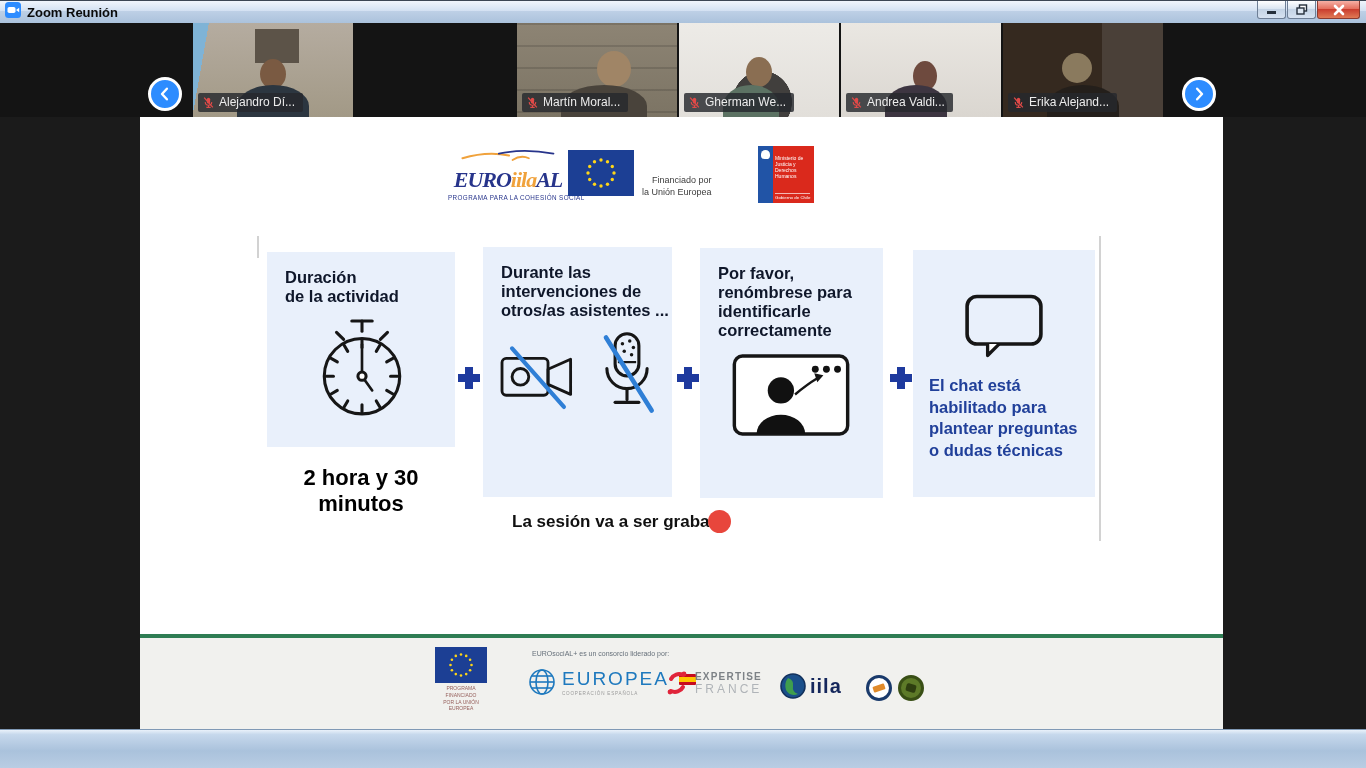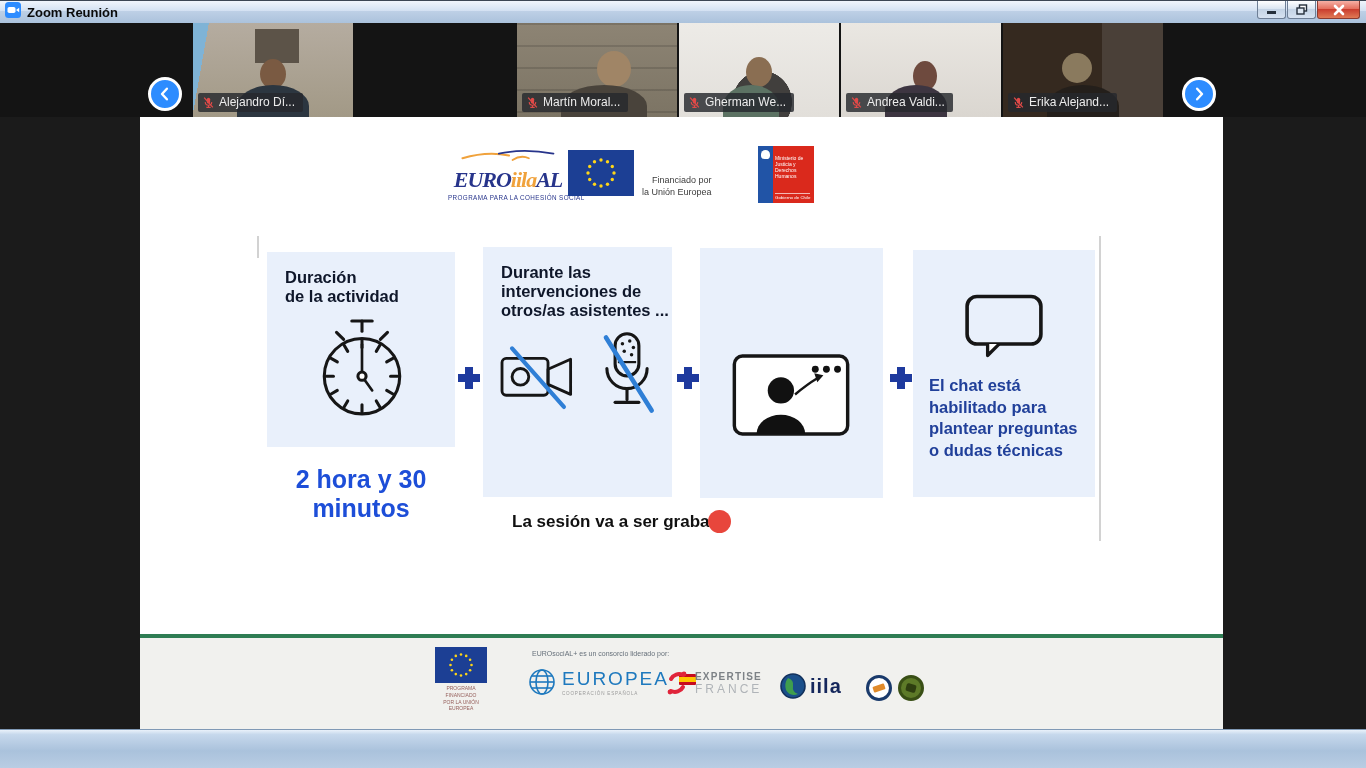--- a/index.html
+++ b/index.html
@@ -60,21 +60,21 @@
   .ministry { position:absolute; left:618px; top:29px; width:56px; height:57px; display:flex; }
   .min-blue { width:15px; background:#2154a6; position:relative; }
   .min-crest { position:absolute; left:3px; top:4px; width:9px; height:9px; background:#fff; border-radius:50% 50% 40% 40%; }
   .min-red { flex:1; background:#da291c; color:#fff; font-size:5px; line-height:6px; padding:3px 2px; position:relative; white-space:pre-line; }
   .min-gob { position:absolute; left:2px; bottom:2px; font-size:4.4px; color:#fff; border-top:.5px solid #ffffffaa; padding-top:1px; }
 
   
   .card { position:absolute; background:#e9f0fb; }
   .card .ctitle { font-weight:bold; color:#0f172a; font-size:16.5px; line-height:1.16; white-space:pre-line; padding:16px 0 0 18px; }
   .card .ccap { position:absolute; left:16px; bottom:16px; font-weight:bold; color:#101010; font-size:15px; line-height:1.3; white-space:pre-line; }
-  .cap-out { position:absolute; font-weight:bold; color:#1d4ed8; font-size:25px; text-align:center; }
+  .cap-out { position:absolute; font-weight:bold; color:#000000; font-size:22px; text-align:center; }
   .plus { position:absolute; width:22px; height:22px; }
   .vline { position:absolute; width:2px; background:#d2d2d2; }
   .cicon { position:absolute; }
   .rec-note { position:absolute; left:372px; top:395px; font-weight:bold; font-size:17px; color:#101010; }
   .rec-dot { position:absolute; left:568px; top:393px; width:23px; height:23px; border-radius:50%; background:#e8463c; }
 
   
   .euflag.ftr { left:295px; top:9px; width:52px; height:36px; }
   .ftr-eu-cap { position:absolute; left:291px; top:47px; width:60px; font-size:5px; line-height:1.35; color:#96605c; text-align:center; white-space:pre-line; }
   .consortium { position:absolute; left:392px; top:12px; font-size:7px; color:#66707a; }
@@ -327,20 +327,24 @@
           <line x1="25" y1="35" x2="45" y2="35" stroke="#161616" stroke-width="2.4"></line>
           <line x1="12" y1="8" x2="62" y2="88" stroke="#2f7fd6" stroke-width="5" stroke-linecap="round"></line>
         </svg>
       </div>
 
       <svg class="plus" style="left:537px; top:250px;" viewBox="0 0 22 22">
           <path d="M7 0 h8 v7 h7 v8 h-7 v7 h-8 v-7 h-7 v-8 h7 z" fill="#1e3a9e"></path>
         </svg>
 
       <div class="card" style="left:560px; top:131px; width:183px; height:250px;">
+        <div class="ctitle">Por favor,
+renómbrese para
+identificarle
+correctamente</div>
         <svg class="cicon" style="left:30px; top:104px;" width="122" height="86" viewBox="0 0 120 85">
           <rect x="4" y="4" width="112" height="77" rx="8" fill="#fff" stroke="#161616" stroke-width="3.4"></rect>
           <g fill="#111">
               <circle cx="84" cy="17" r="3.4"></circle>
               <circle cx="95" cy="17" r="3.4"></circle>
               <circle cx="106" cy="17" r="3.4"></circle>
             </g>
           <circle cx="50" cy="38" r="13" fill="#111"></circle>
           <path d="M26 81 a24 19 0 0 1 48 0 Z" fill="#111"></path>
           <path d="M64 42 Q76 32 86 26" stroke="#161616" stroke-width="2.4" fill="none"></path>

